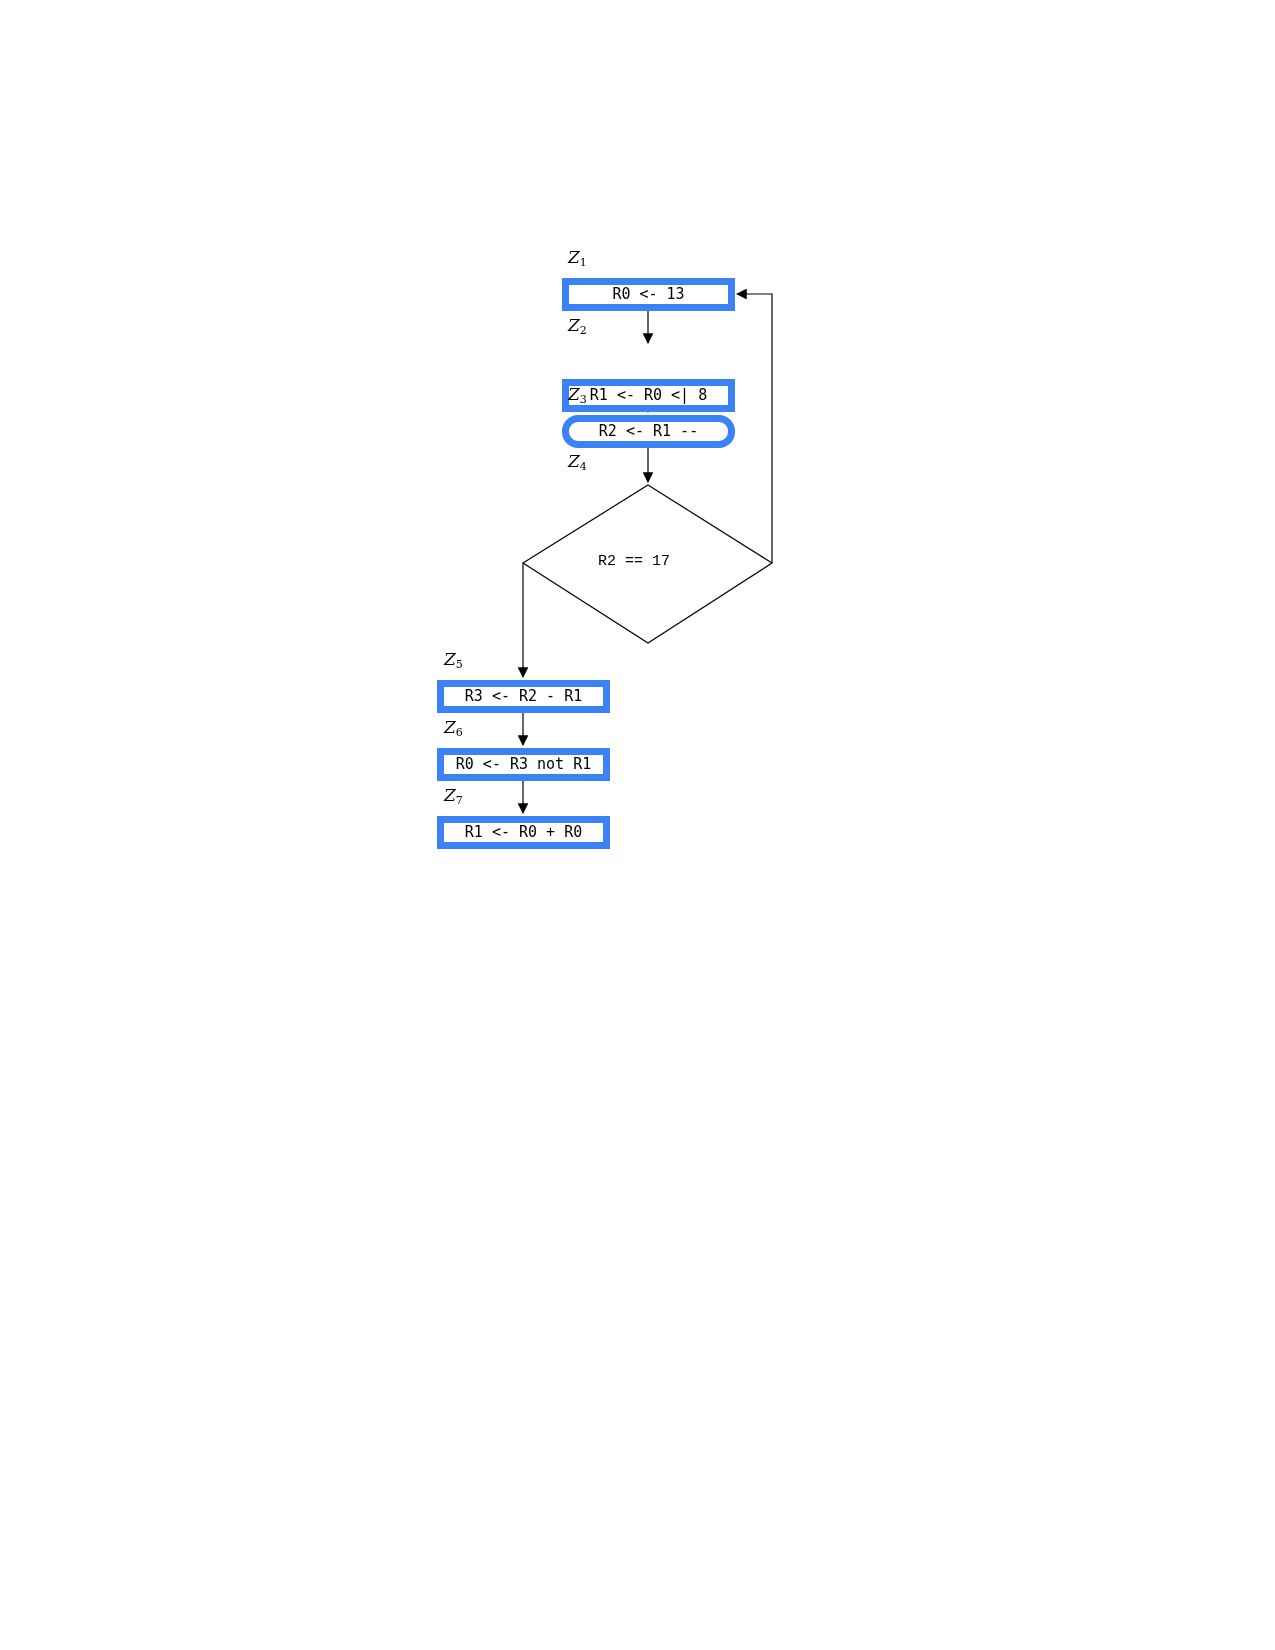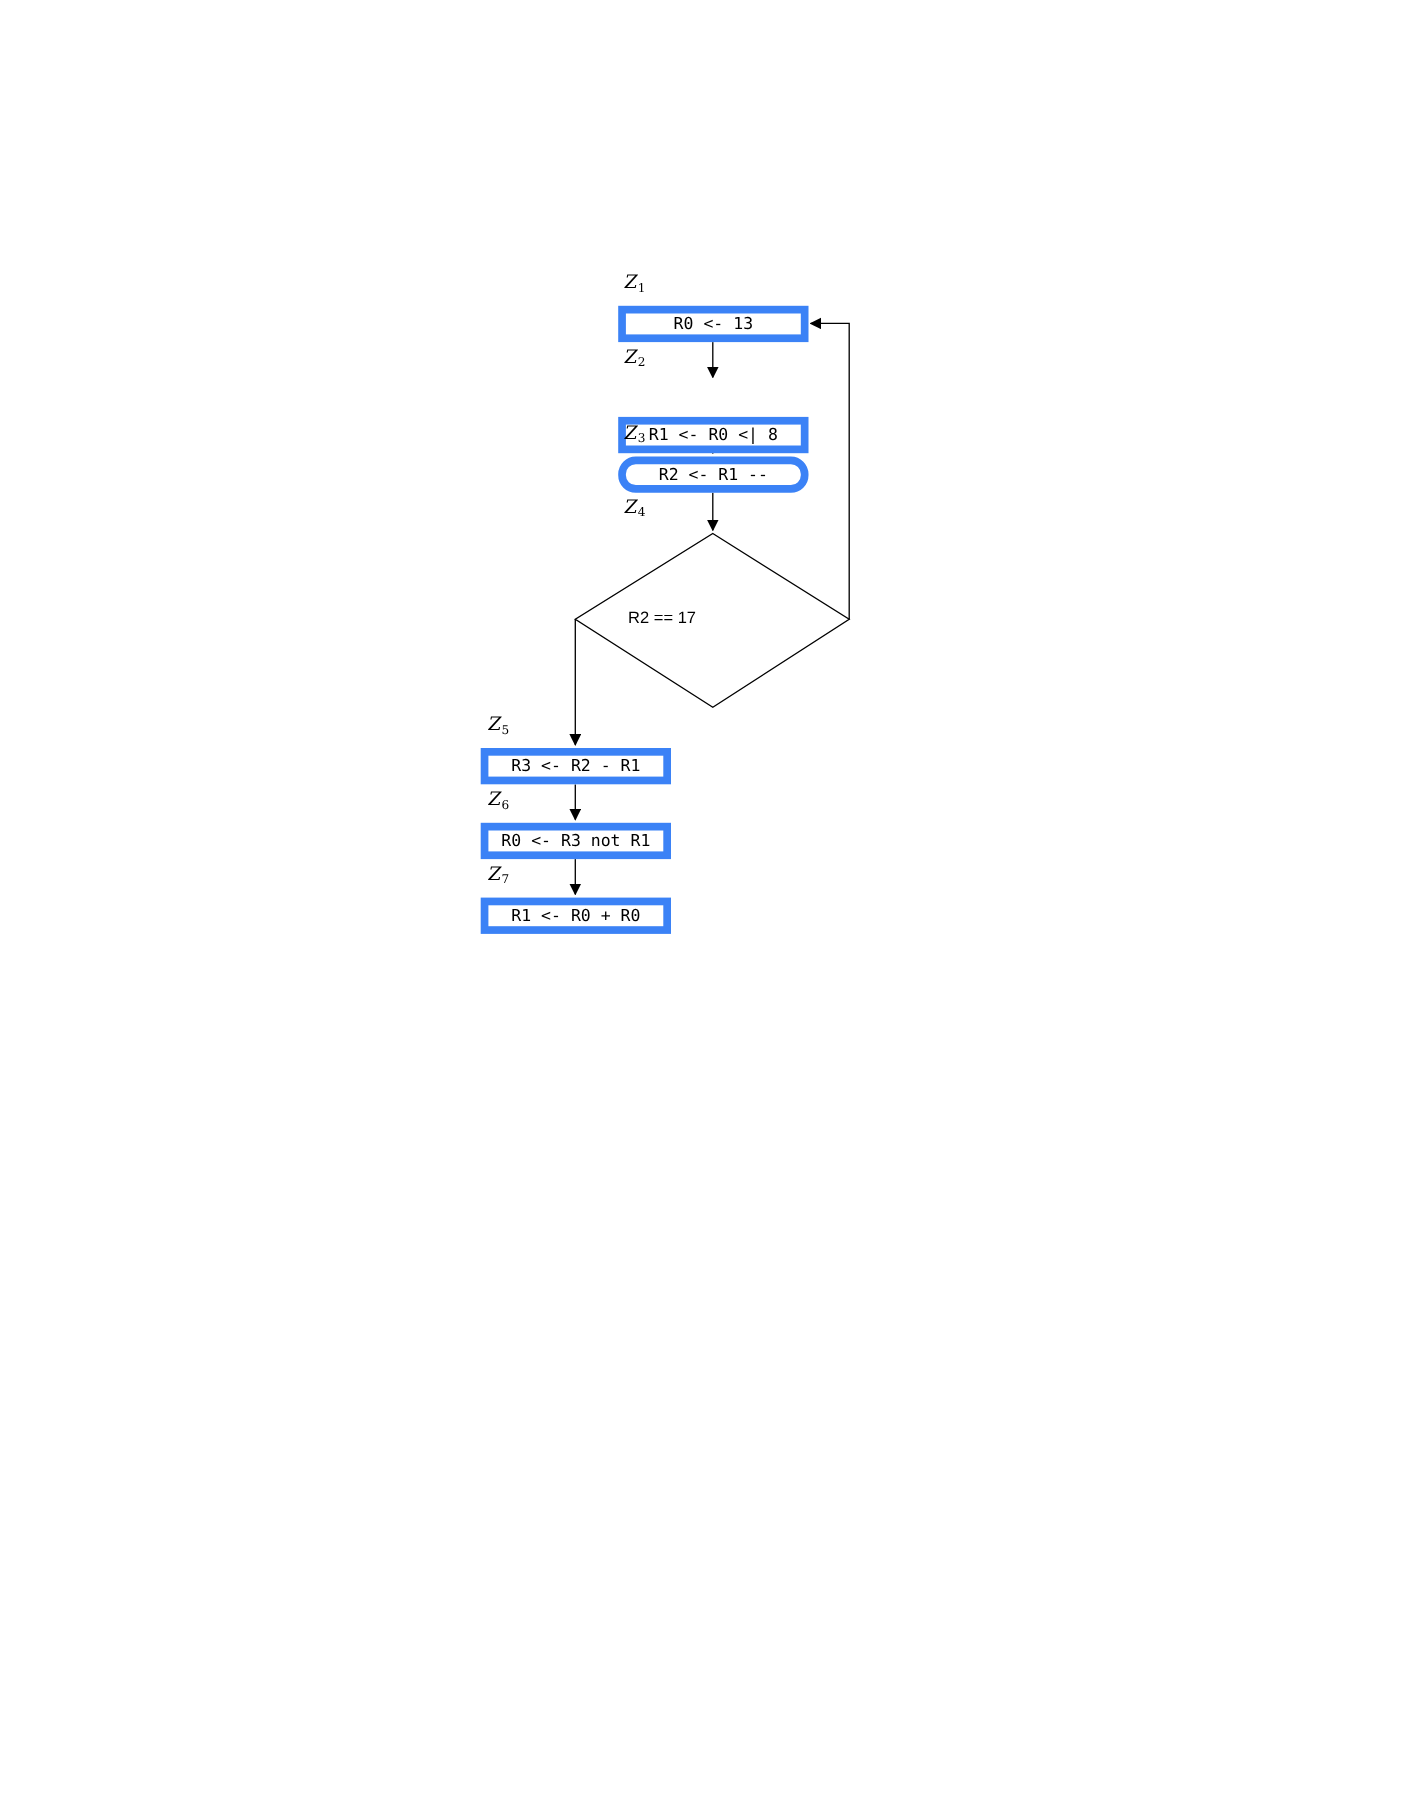--- a/index.html
+++ b/index.html
@@ -35,24 +35,25 @@
     font-size:17px;
     line-height:1;
   }
   .node-label sub {
     font-style:normal;
     font-size:11px;
     vertical-align:-3px;
   }
   .diamond-text {
     position:absolute;
-    left:571px;
+    left:549px;
     top:554px;
     width:170px;
-    font-family:Liberation Sans, sans-serif;
+    text-align:center;
+    font-family:Liberation Mono, monospace;
     font-size:15px;
     line-height:1;
     white-space:pre;
   }
   .page-number {
     position:absolute;
     left:560px;
     top:1390px;
     width:90px;
     text-align:center;

